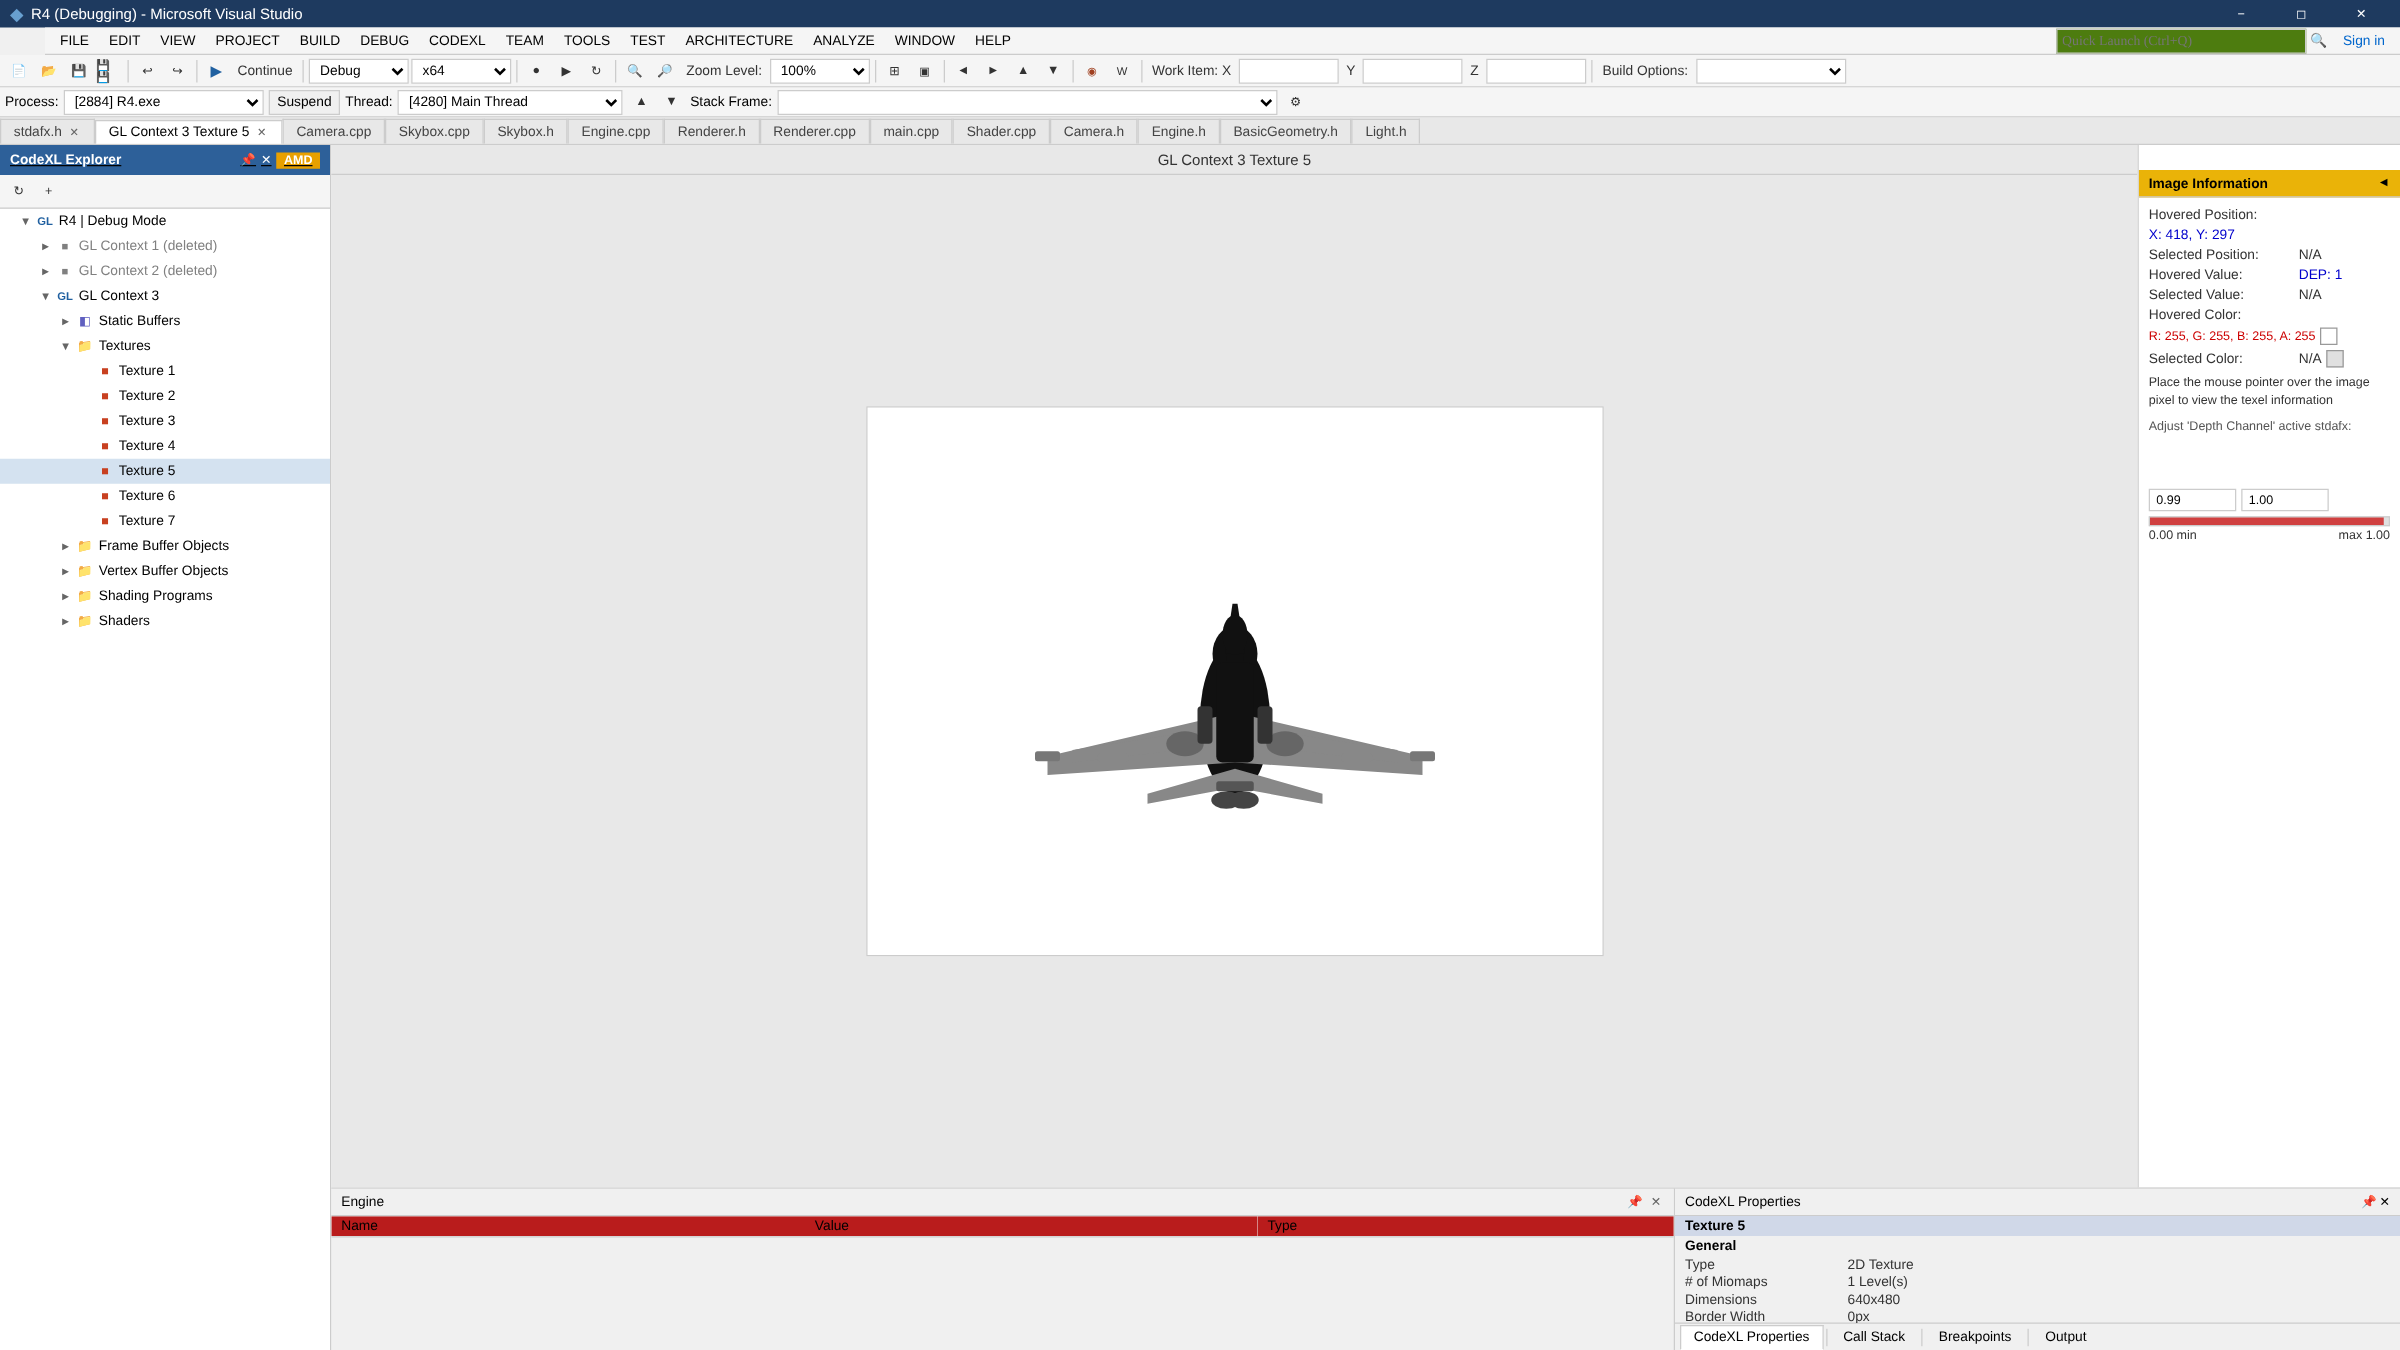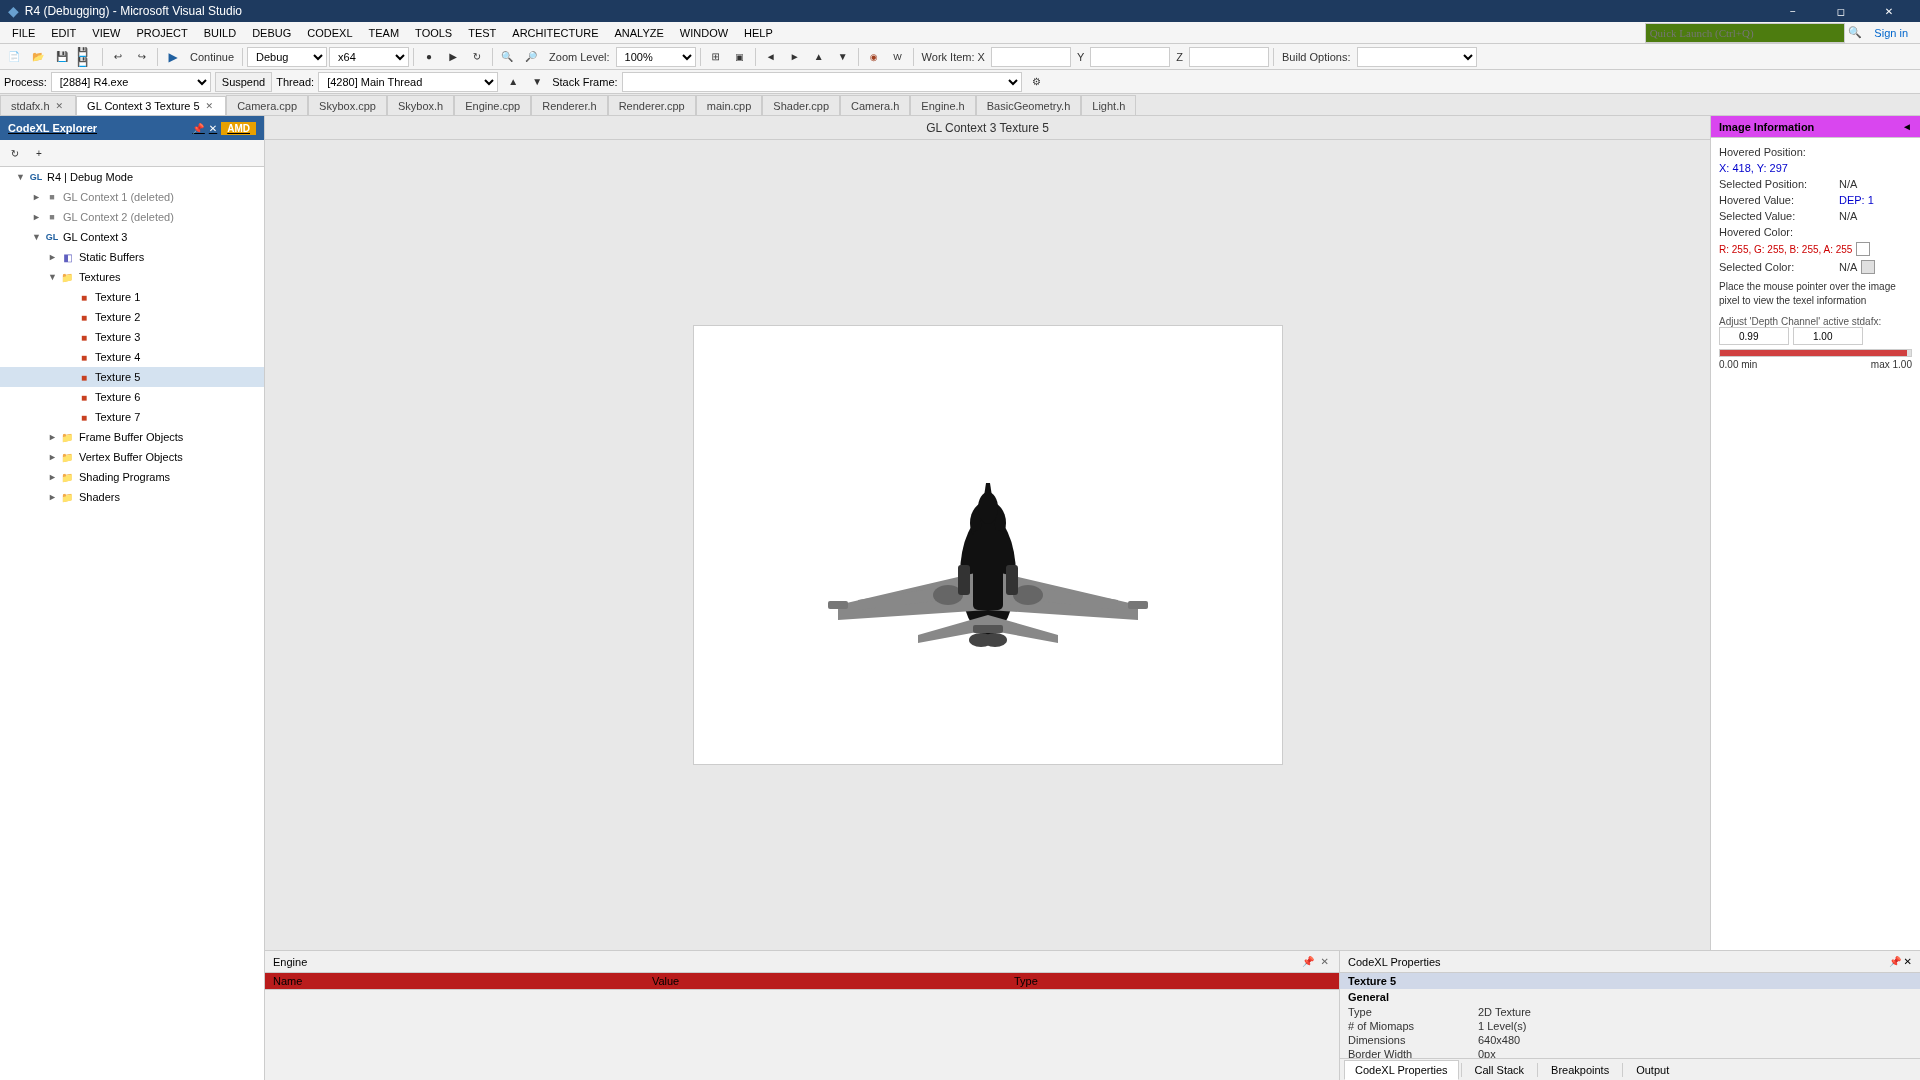--- a/index.html
+++ b/index.html
@@ -5,21 +5,21 @@
     * { margin: 0; padding: 0; box-sizing: border-box; }
     body { font-family: 'Segoe UI', sans-serif; font-size: 11px; background: #f0f0f0; overflow: hidden; width: 1920px; height: 1080px; }
 
     
     .title-bar { height: 22px; background: #1e3a5f; display: flex; align-items: center; justify-content: space-between; padding: 0 8px; color: white; font-size: 12px; }
     .title-bar-left { display: flex; align-items: center; gap: 6px; }
     .title-bar-controls { display: flex; gap: 2px; }
     .title-bar-btn { width: 46px; height: 22px; display: flex; align-items: center; justify-content: center; font-size: 10px; color: white; cursor: pointer; }
 
     
-    .menu-bar { height: 22px; background: #f5f5f5; border-bottom: 1px solid #ccc; display: flex; align-items: center; padding: 0 4px; }
+    .menu-bar { height: 22px; background: #f5f5f5; border-bottom: 1px solid #ccc; display: flex; align-items: center; padding: 0 4px; margin-left: 36px; }
     .menu-item { padding: 2px 8px; font-size: 11px; cursor: pointer; height: 22px; display: flex; align-items: center; }
 
     
     .toolbar { height: 25px; background: #f5f5f5; border-bottom: 1px solid #ccc; display: flex; align-items: center; padding: 0 4px; gap: 2px; }
     .toolbar-btn { width: 22px; height: 22px; display: flex; align-items: center; justify-content: center; font-size: 10px; border: 1px solid transparent; cursor: pointer; color: #333; }
     .toolbar-sep { width: 1px; height: 18px; background: #ccc; margin: 0 2px; }
     .toolbar-label { font-size: 11px; color: #333; padding: 0 4px; }
     .toolbar-dropdown { height: 20px; border: 1px solid #ccc; background: white; font-size: 11px; padding: 0 4px; min-width: 80px; cursor: pointer; }
     .toolbar-search { height: 20px; border: 1px solid #ccc; background: #4d7c0f; font-size: 11px; padding: 0 4px; width: 180px; font-family: Liberation Serif, serif; }
 
@@ -57,31 +57,31 @@
     .autos-header { height: 22px; background: #f0f0f0; border-bottom: 1px solid #ccc; display: flex; align-items: center; justify-content: space-between; padding: 0 8px; }
     .autos-title { font-size: 11px; font-weight: 500; }
     .autos-controls { display: flex; gap: 2px; }
     .autos-ctrl-btn { font-size: 10px; color: #666; cursor: pointer; padding: 0 2px; }
     .autos-table { flex: 1; overflow: auto; }
     .autos-table table { width: 100%; border-collapse: collapse; font-size: 11px; }
     .autos-table th { background: #b91c1c; border-bottom: 1px solid #ccc; padding: 2px 8px; text-align: left; font-weight: normal; position: sticky; top: 0; }
 
     
     .right-panel { width: 200px; border-left: 1px solid #ccc; background: white; display: flex; flex-direction: column; overflow: hidden; }
-    .right-panel-header { height: 22px; background: #d946ef; border-bottom: 1px solid #ccc; display: flex; align-items: center; justify-content: space-between; padding: 0 8px; }
+    .right-panel-header { height: 22px; background: #eab308; border-bottom: 1px solid #ccc; display: flex; align-items: center; justify-content: space-between; padding: 0 8px; margin-top: 20px; }
     .right-panel-title { font-size: 11px; font-weight: bold; }
     .right-panel-body { flex: 1; overflow-y: auto; padding: 8px; font-size: 11px; }
     .info-row { display: flex; margin-bottom: 4px; }
     .info-label { color: #333; min-width: 120px; flex-shrink: 0; }
     .info-value { color: #0000cc; }
     .info-value.na { color: #333; }
     .info-value.red { color: #cc0000; }
     .depth-range { margin-top: 8px; }
     .depth-inputs { display: flex; gap: 4px; margin-bottom: 4px; }
-    .depth-input { width: 70px; height: 18px; border: 1px solid #ccc; font-size: 10px; padding: 0 19px; }
+    .depth-input { width: 70px; height: 18px; border: 1px solid #ccc; font-size: 10px; padding: 0 5px; margin-top: 44px; }
     .depth-slider-track { height: 8px; background: #e0e0e0; border: 1px solid #ccc; position: relative; margin-bottom: 2px; }
     .depth-slider-fill { position: absolute; left: 0; right: 2%; top: 0; bottom: 0; background: #d04040; }
     .depth-minmax { display: flex; justify-content: space-between; font-size: 10px; color: #333; }
     .color-swatch { width: 14px; height: 14px; background: white; border: 1px solid #999; display: inline-block; vertical-align: middle; margin-left: 4px; }
     .hint-text { color: #333; font-size: 10px; margin-top: 6px; line-height: 1.4; }
     .depth-label { font-size: 10px; color: #555; margin-top: 4px; }
     .props-header { height: 22px; background: #f0f0f0; border-bottom: 1px solid #ccc; display: flex; align-items: center; justify-content: space-between; padding: 0 8px; }
     .props-title { font-size: 11px; font-weight: 500; }
     .props-controls { display: flex; gap: 2px; }
     .props-body { flex: 1; overflow: auto; font-size: 11px; }

